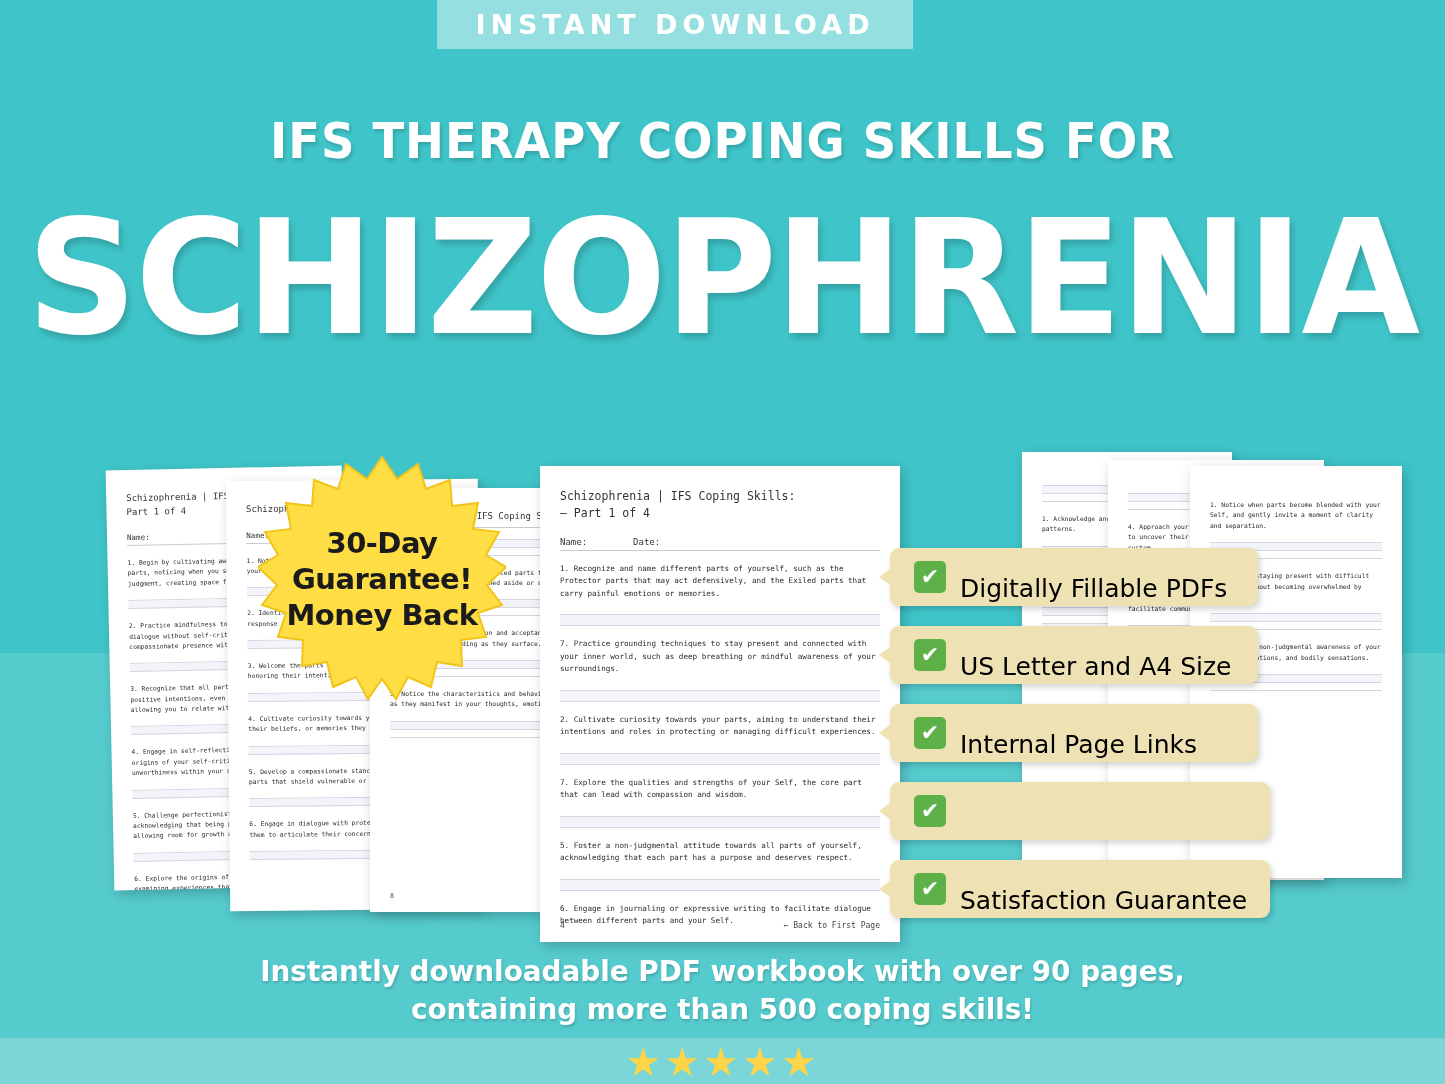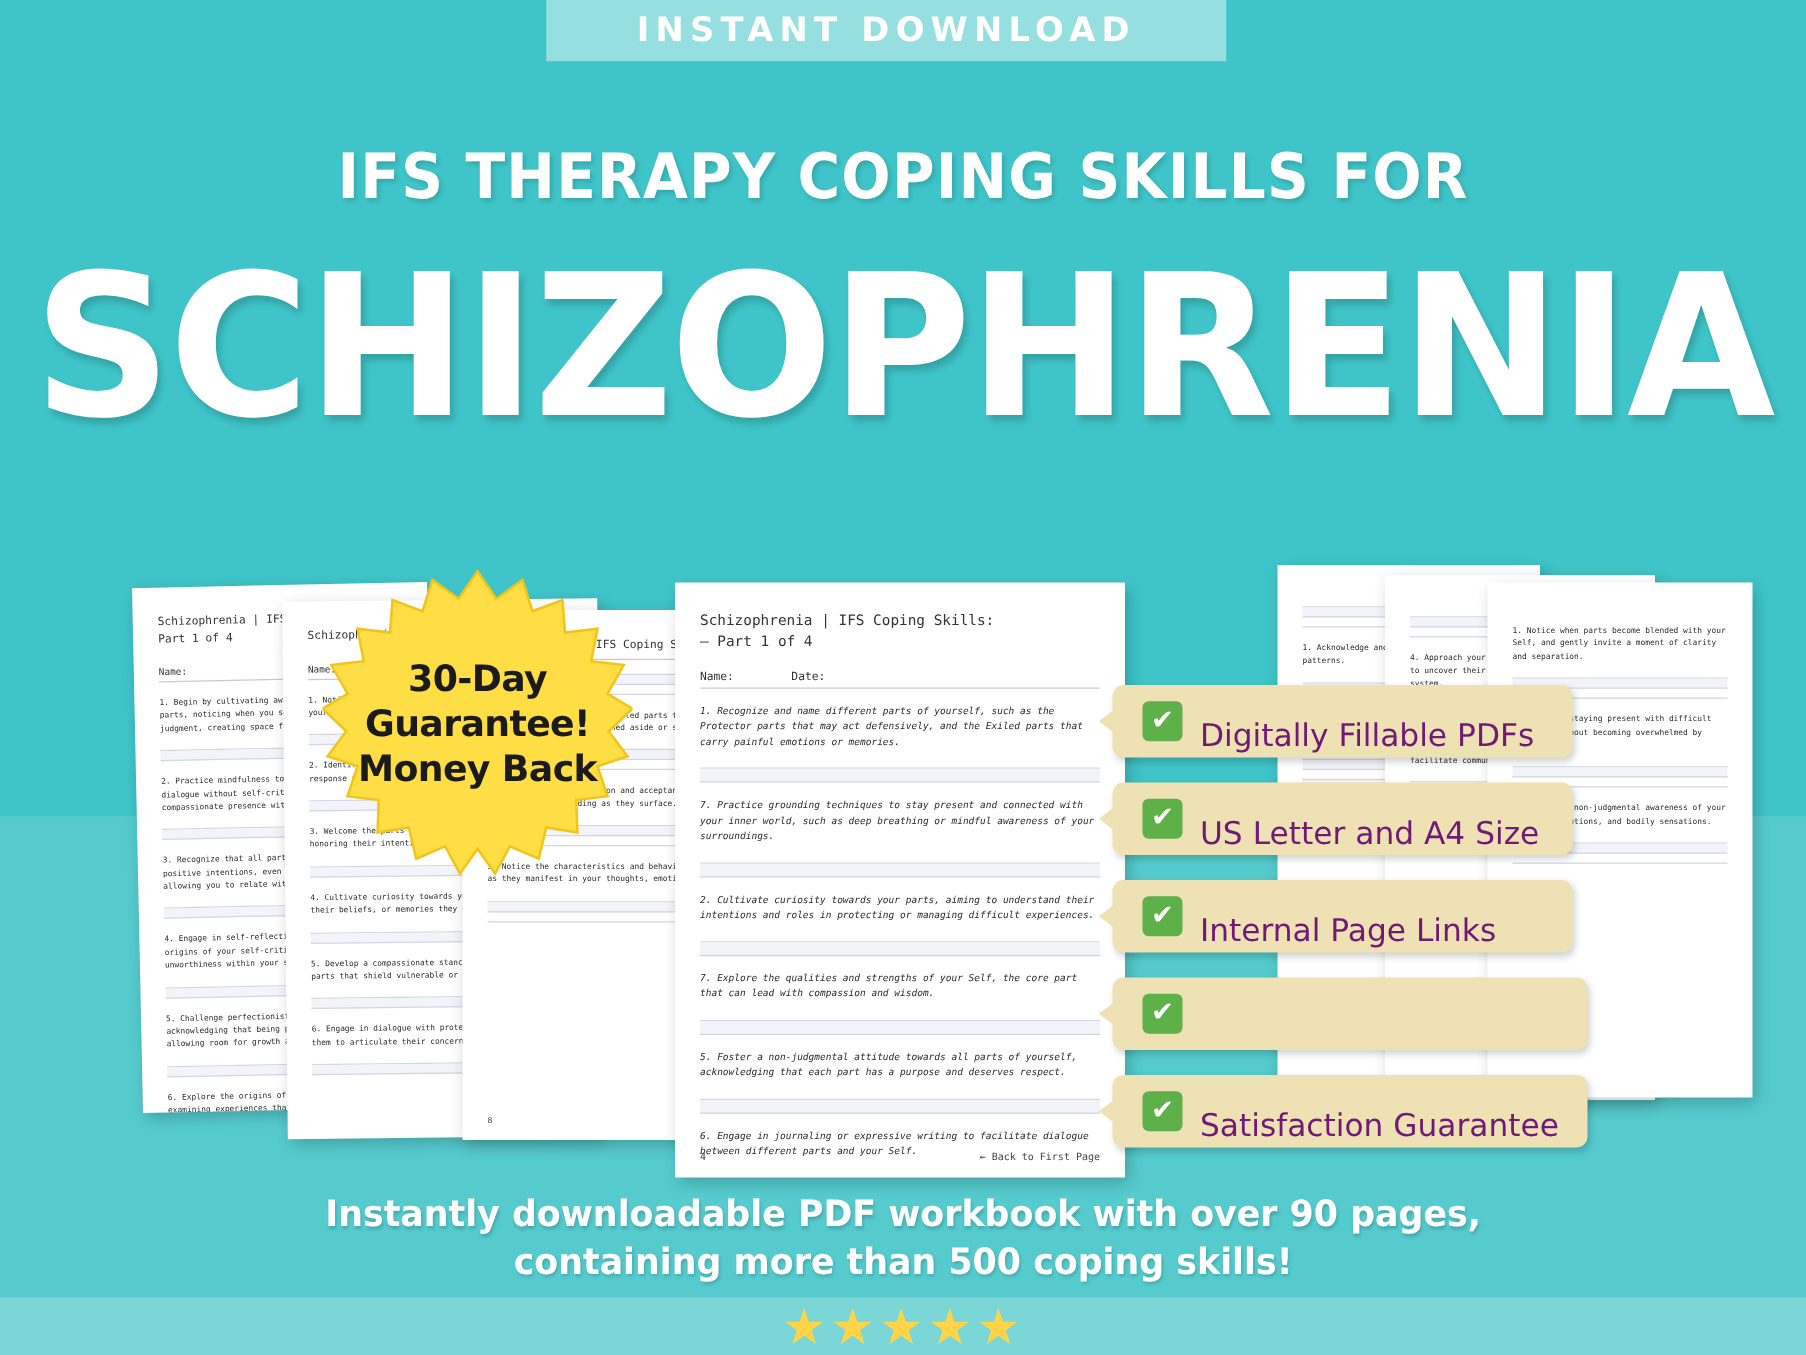--- a/index.html
+++ b/index.html
@@ -13,21 +13,21 @@
     position: relative;
     width: 1445px; height: 1084px;
     background: #3fc5c9;
     overflow: hidden;
   }
 
   
   .instant-banner {
     position: absolute;
     left: 437px; top: 0px;
-    width: 544px; height: 49px;
+    width: 476px; height: 49px;
     background: #96dfe0;
     display: flex; align-items: center; justify-content: center;
   }
   .instant-banner span {
     font-family: "DejaVu Sans", sans-serif;
     font-weight: bold;
     font-size: 27px;
     letter-spacing: 5px;
     color: #ffffff;
   }
@@ -112,21 +112,21 @@
   #page-1 { left: 110px; top: 468px; width: 236px; height: 420px; transform: rotate(-1.2deg); }
   #page-2 { left: 228px; top: 480px; width: 252px; height: 430px; transform: rotate(-0.6deg); }
   #page-3 { left: 370px; top: 488px; width: 262px; height: 424px; }
   #page-4 { left: 540px; top: 466px; width: 360px; height: 476px; }
   #page-5 { left: 1022px; top: 452px; width: 210px; height: 420px; }
   #page-6 { left: 1108px; top: 460px; width: 216px; height: 420px; }
   #page-7 { left: 1190px; top: 466px; width: 212px; height: 412px; }
 
   #page-4 .pg-title { font-size: 11.5px; }
   #page-4 .pg-namedate { font-size: 9px; }
-  #page-4 .pg-item { font-size: 7.6px; font-style: italic; }
+  #page-4 .pg-item { font-size: 7.6px; }
   #page-4 .pg-lines div { height: 11px; }
   #page-4 .pg-footer { font-size: 8px; }
 
   
   .badge {
     position: absolute;
     left: 258px; top: 455px;
     width: 248px; height: 248px;
   }
   .badge svg { position: absolute; inset: 0; }
@@ -176,21 +176,21 @@
     color: #ffffff;
     font-size: 22px;
     font-family: "DejaVu Sans", sans-serif;
     line-height: 1;
     flex: 0 0 auto;
   }
   .feature .flabel {
     margin-left: 14px;
     font-family: "DejaVu Sans", sans-serif;
     font-size: 25px;
-    color: #701a75;
+    color: #000000;
     white-space: nowrap;
     margin-top: 23px;
   }
   .feature.w1 { width: 368px; }
   .feature.w2 { width: 368px; }
   .feature.w3 { width: 368px; }
   .feature.w4 { width: 380px; }
   .feature.w5 { width: 380px; }
 
   

